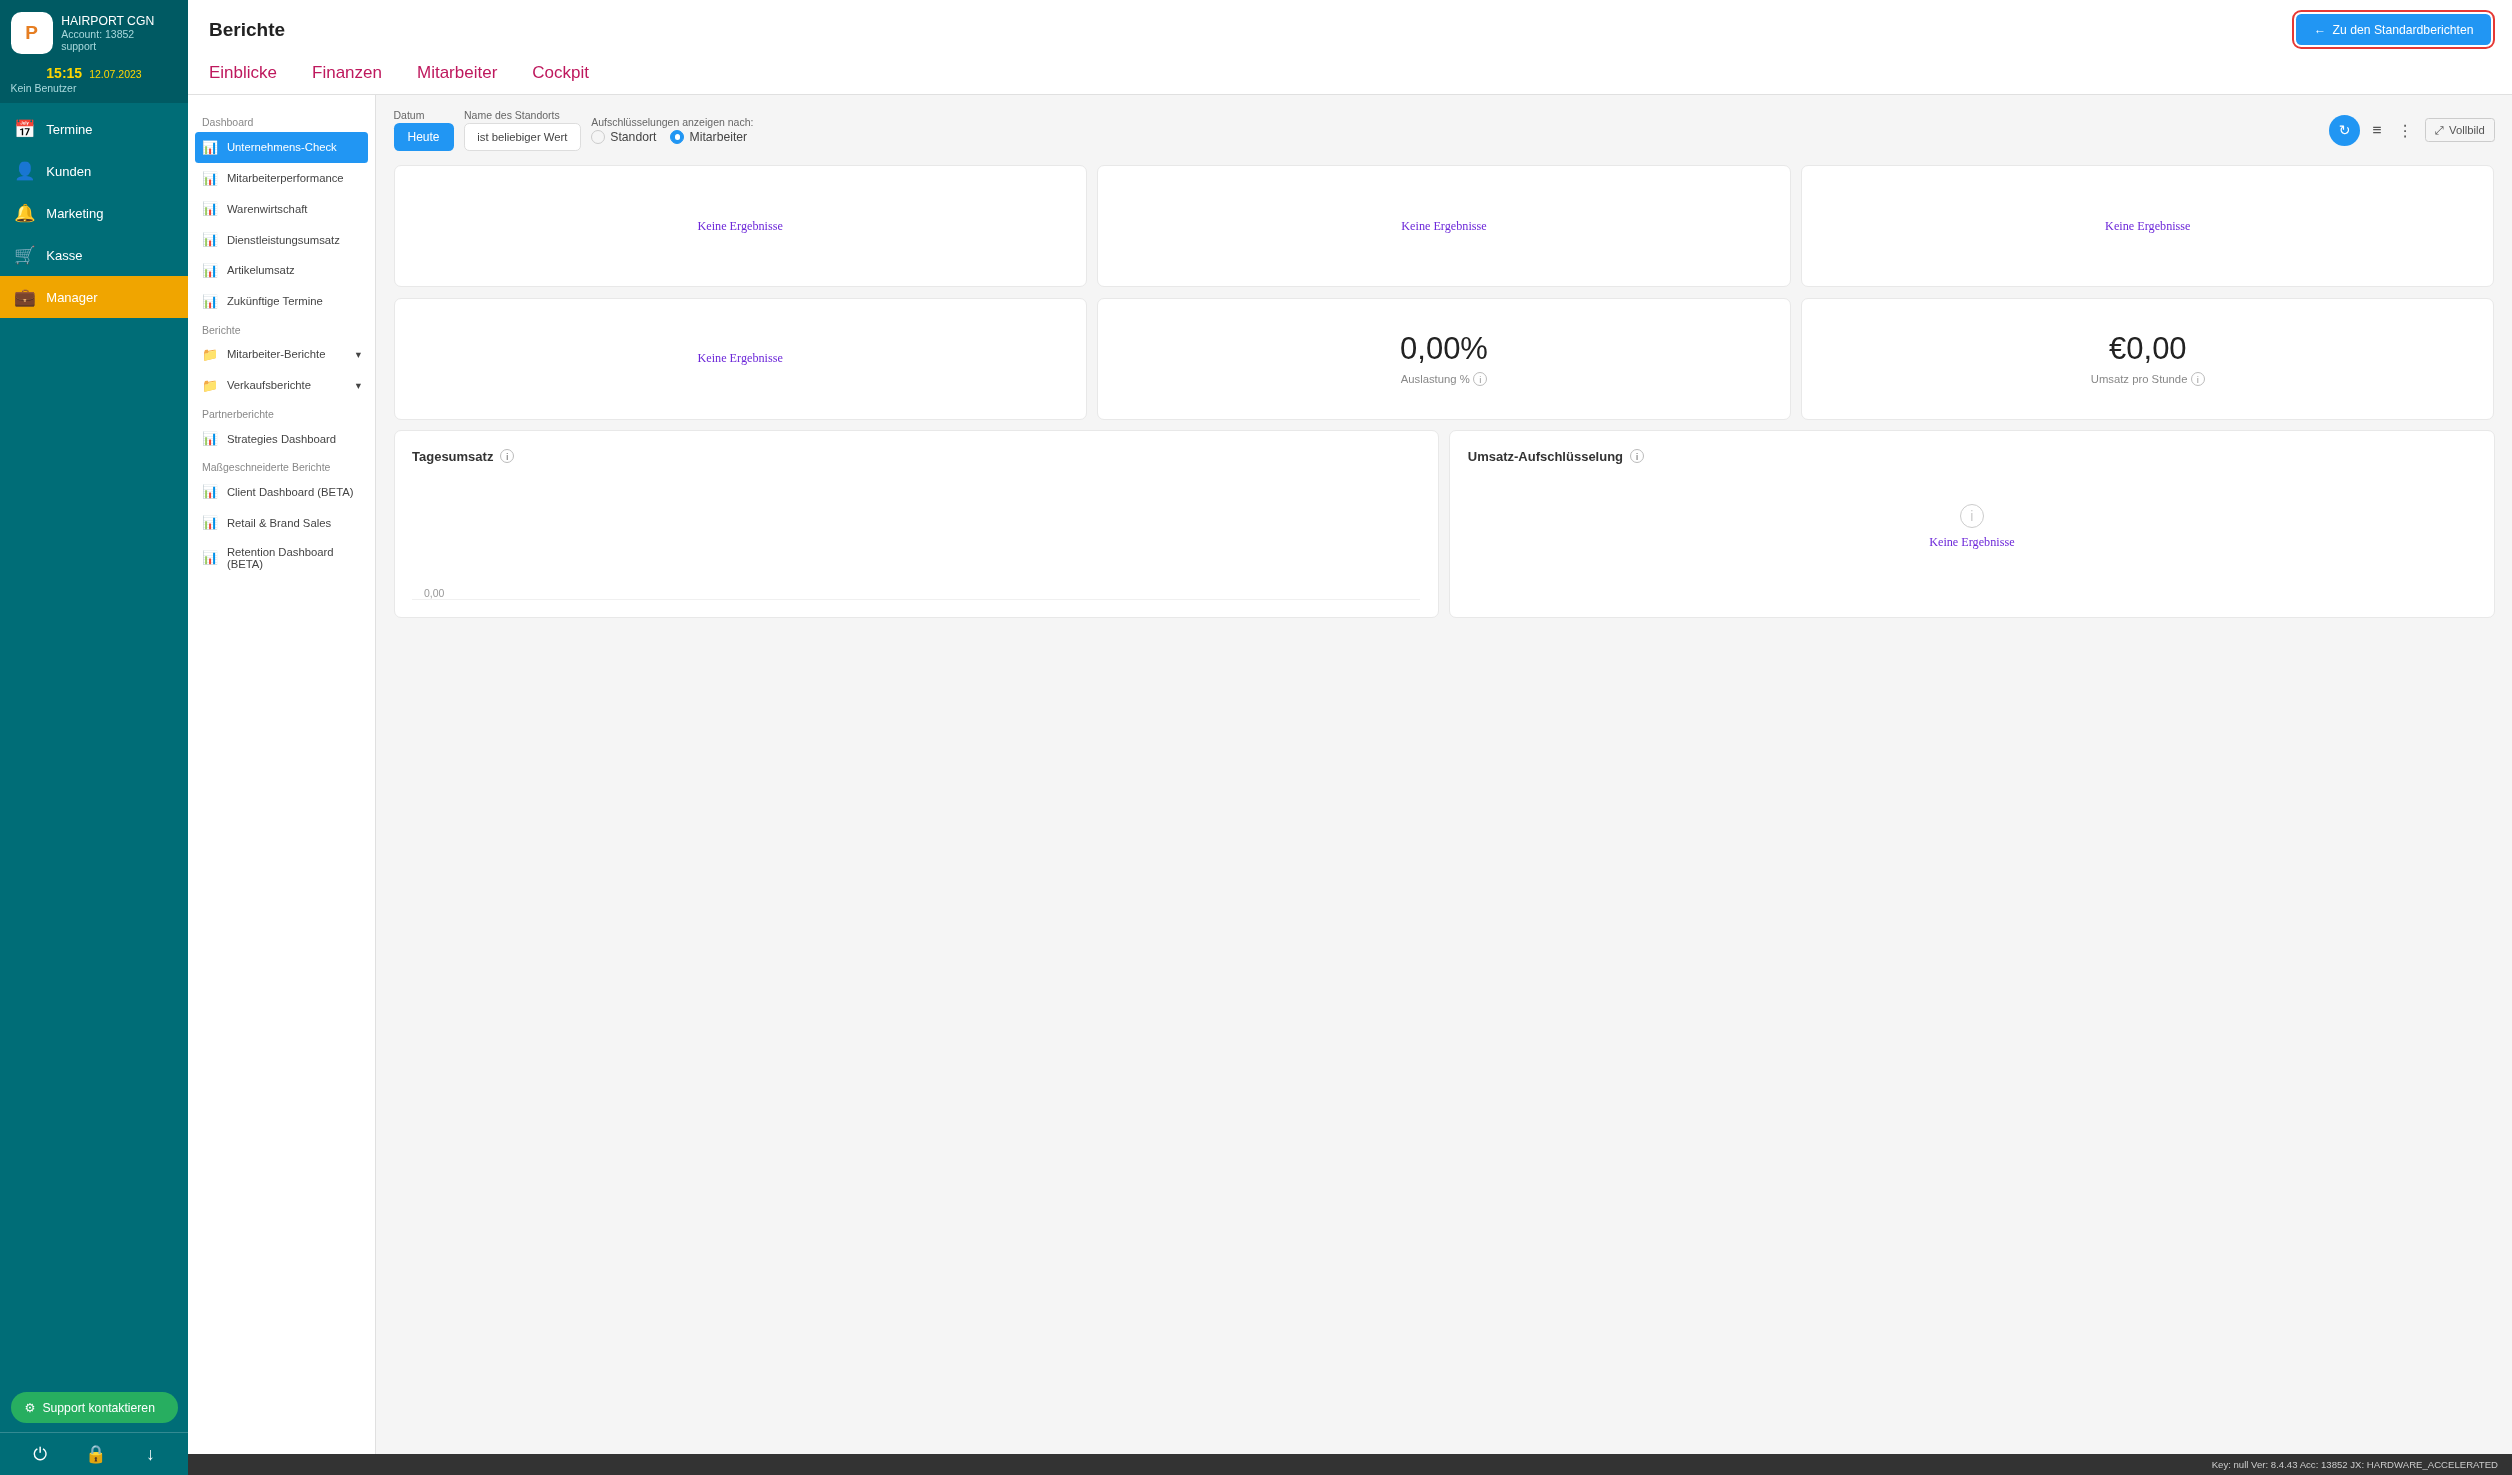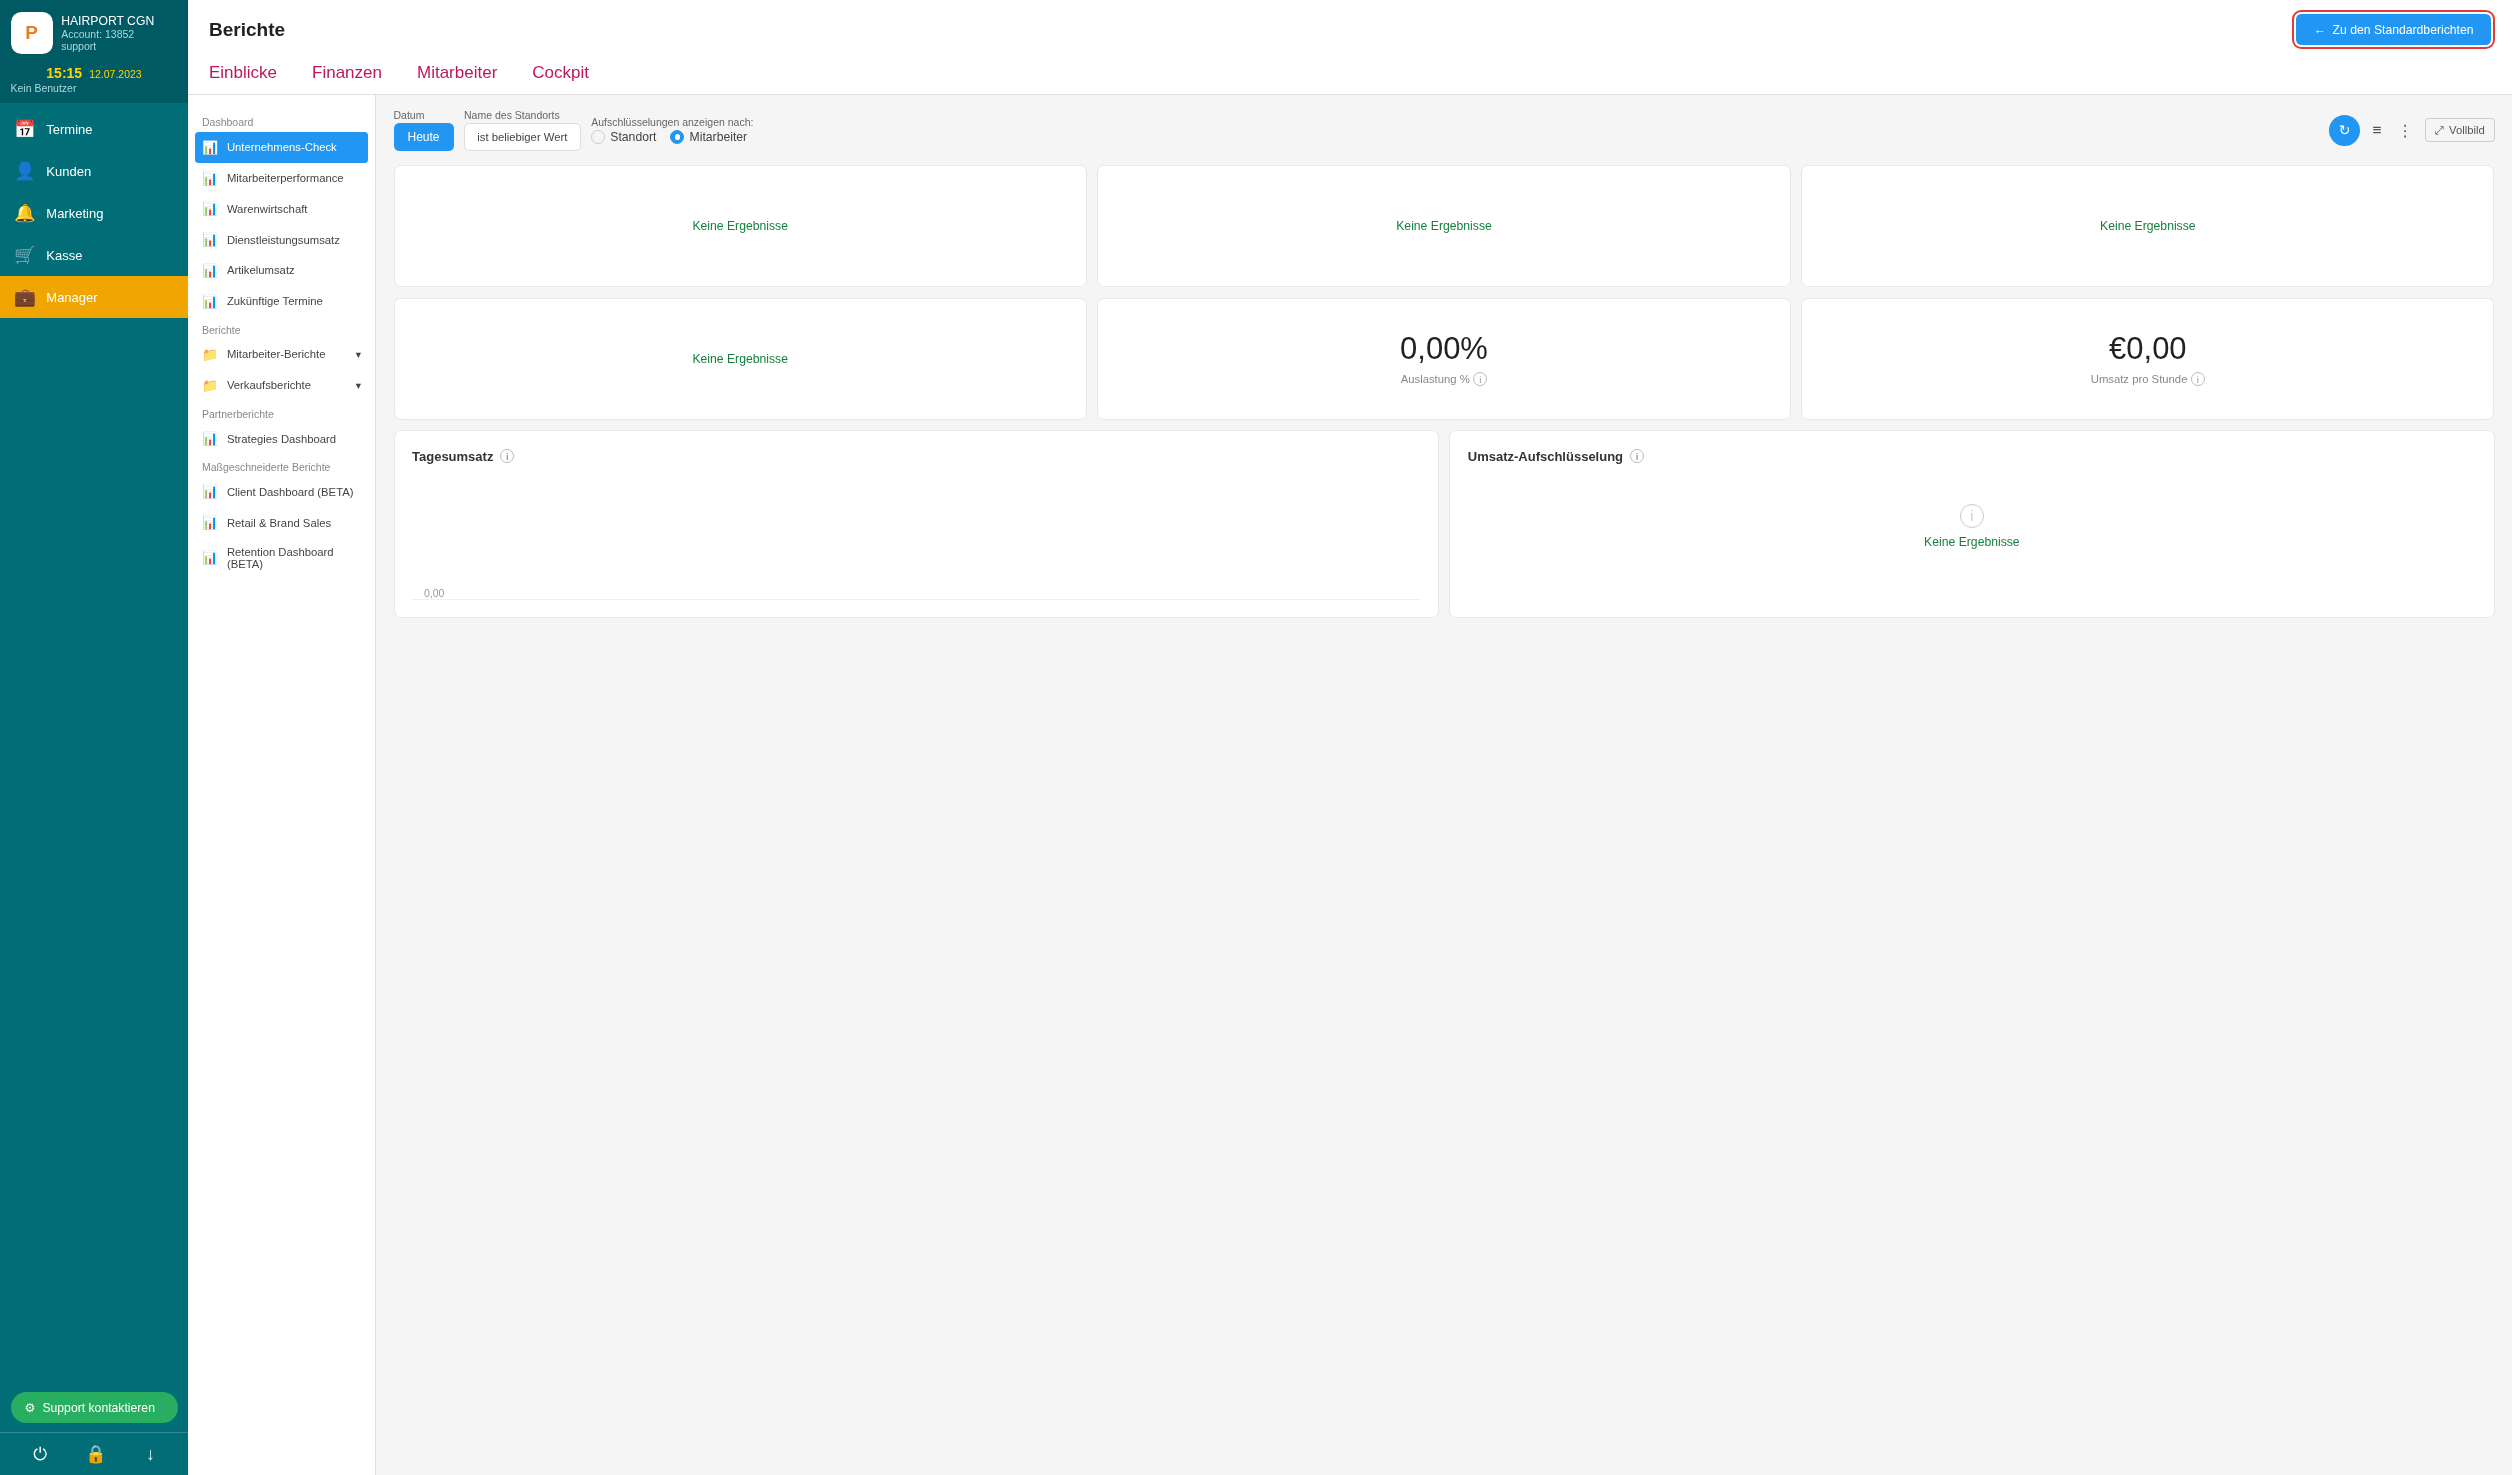--- a/index.html
+++ b/index.html
@@ -71,21 +71,21 @@
     .radio-dot { width: 5.2px; height: 5.2px; background: white; border-radius: 50%; }
 
     .icon-btn { background: none; border: none; cursor: pointer; color: #555; font-size: 15.7px; padding: 3.5px; }
     .refresh-btn { background: #2196f3; color: white; border: none; border-radius: 50%; width: 31px; height: 31px; display: flex; align-items: center; justify-content: center; cursor: pointer; font-size: 14px; }
 
     .fullscreen-btn { background: none; border: 0.9px solid #ccc; border-radius: 3.5px; padding: 4.4px 8.7px; font-size: 11.3px; cursor: pointer; color: #555; display: flex; align-items: center; gap: 5.2px; }
 
     
     .dashboard-grid { display: grid; grid-template-columns: 1fr 1fr 1fr; gap: 10.5px; margin-bottom: 10.5px; }
     .card { background: white; border-radius: 7px; border: 0.9px solid #e8e8e8; padding: 17.5px; display: flex; align-items: center; justify-content: center; min-height: 122px; }
-    .card-empty { color: #15803d; font-size: 12.2px; }
+    .card-empty { color: #6d28d9; font-size: 12.2px; font-family: Liberation Serif, serif; }
 
     .card-value { text-align: center; }
     .card-number { font-size: 31px; font-weight: 300; color: #222; }
     .card-subtitle { font-size: 11.3px; color: #888; margin-top: 5.2px; display: flex; align-items: center; gap: 3.5px; justify-content: center; }
     .info-icon { width: 14px; height: 14px; border-radius: 50%; border: 0.9px solid #bbb; display: inline-flex; align-items: center; justify-content: center; font-size: 9.6px; color: #999; cursor: pointer; }
 
     .bottom-grid { display: grid; grid-template-columns: 1fr 1fr; gap: 10.5px; }
     .bottom-card { background: white; border-radius: 7px; border: 0.9px solid #e8e8e8; padding: 17.5px; min-height: 175px; }
     .bottom-card-title { font-size: 13px; font-weight: 600; color: #333; margin-bottom: 14px; display: flex; align-items: center; gap: 7px; }
     .chart-area { height: 122px; position: relative; border-bottom: 0.9px solid #f0f0f0; }
@@ -328,15 +328,18 @@
             </div>
             <div class="no-results-area">
               <span class="info-icon" style="width:24.4px;height:24.4px;font-size:14px;border-color:#ccc;color:#ccc;">i</span>
               <span class="card-empty">Keine Ergebnisse</span>
             </div>
           </div>
         </div>
       </div>
     </div>
 
+    <div class="status-bar">
+      <span>Key: null Ver: 8.4.43 Acc: 13852  JX: HARDWARE_ACCELERATED</span>
+    </div>
   </div>
 </div>
 
 
 </body></html>

